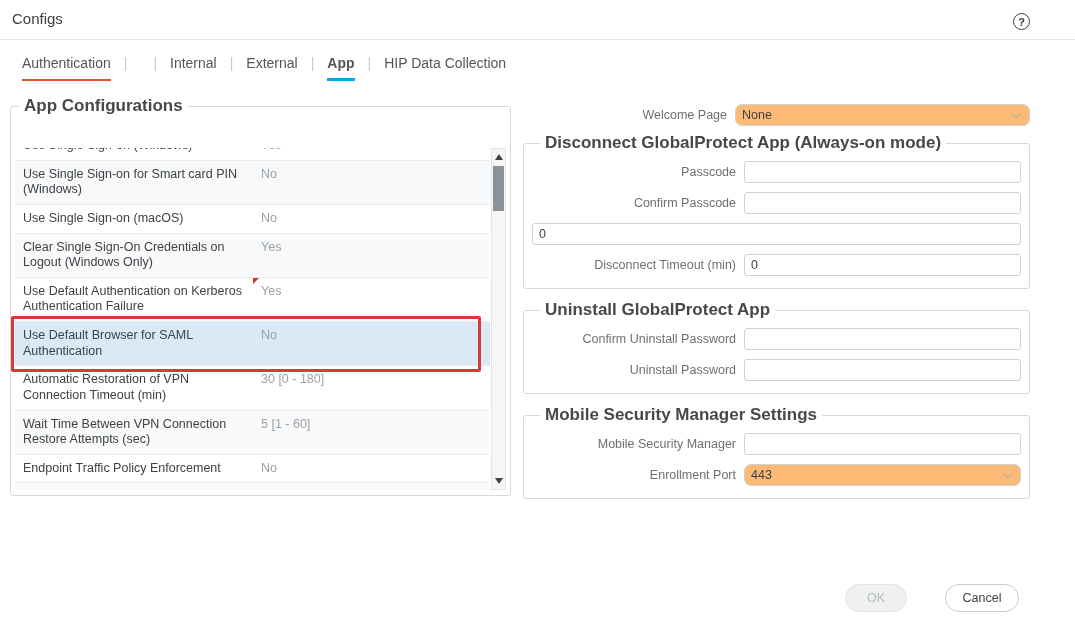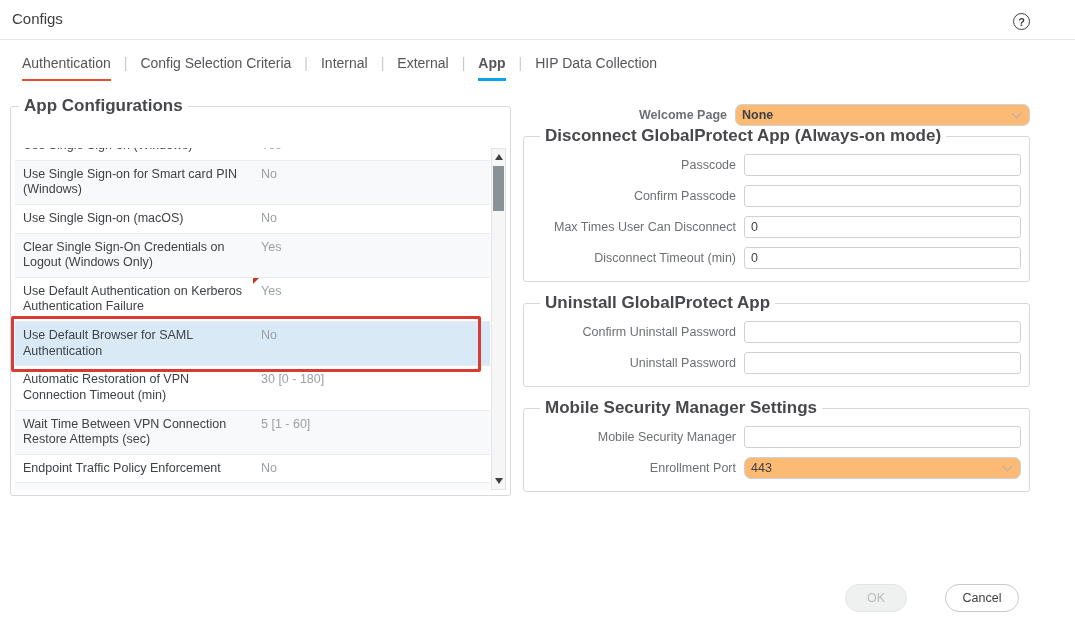--- a/index.html
+++ b/index.html
@@ -59,41 +59,40 @@
     flex:1;height:22px;border:1px solid #cfd2d4;border-radius:3px;background:#fff;
     font-family:"Liberation Sans",sans-serif;font-size:12.5px;color:#3f4245;padding:0 6px;outline:none;min-width:0;
   }
   .selectbox{
     flex:1;height:22px;border:1px solid #cfd2d4;border-radius:7px;background:#fdba74;
     display:flex;align-items:center;padding:0 9px 0 6px;cursor:pointer;min-width:0;
   }
   .sel-value{flex:1;font-size:12.5px;color:#3f4245;}
   .chev{width:7px;height:7px;border-right:1.6px solid #aeb2b4;border-bottom:1.6px solid #aeb2b4;transform:rotate(45deg);margin-top:-4px;flex-shrink:0;}
   .rfs{margin:0 0 11px 0;padding:8px 8px 3px 8px;}
-  .welcome-row{margin-bottom:0;font-weight:bold;}
+  .welcome-row{margin-bottom:7px;}
   
   .footer{position:absolute;right:56px;bottom:16px;display:flex;gap:38px;}
   .footer button{
     height:28px;border-radius:14px;font-family:"Liberation Sans",sans-serif;font-size:12.5px;cursor:pointer;
   }
   .btn-ok{width:62px;background:#eff1f1;border:1px solid #e2e5e5;color:#b7bdbe;}
   .btn-ok[disabled]{cursor:default;}
   .btn-cancel{width:74px;background:#fff;border:1px solid #c7cacb;color:#3f4245;}
 </style>
 </head>
 <body>
 
 <div class="dlg-title">Configs</div>
 <div class="help-btn">?</div>
 <div class="hdr-divider"></div>
 
 <div class="tabbar" id="tabbar">
     <span class="tab underline-orange">Authentication</span>
     <span class="tab-sep">|</span>
-    <span class="tab">Config Selection Criteria</span>
     <span class="tab-sep">|</span>
     <span class="tab">Internal</span>
     <span class="tab-sep">|</span>
     <span class="tab">External</span>
     <span class="tab-sep">|</span>
     <span class="tab active">App</span>
     <span class="tab-sep">|</span>
     <span class="tab">HIP Data Collection</span>
   </div>
 
@@ -168,21 +167,20 @@
         <legend>Disconnect GlobalProtect App (Always-on mode)</legend>
         <div class="frow">
           <label class="flabel">Passcode</label>
           <input class="finput" style="">
         </div>
         <div class="frow">
           <label class="flabel">Confirm Passcode</label>
           <input class="finput" style="">
         </div>
         <div class="frow">
-          <label class="flabel">Max Times User Can Disconnect</label>
           <input class="finput" value="0" style="">
         </div>
         <div class="frow">
           <label class="flabel">Disconnect Timeout (min)</label>
           <input class="finput" value="0" style="">
         </div>
       </fieldset>
       <fieldset class="rfs">
         <legend>Uninstall GlobalProtect App</legend>
         <div class="frow">

